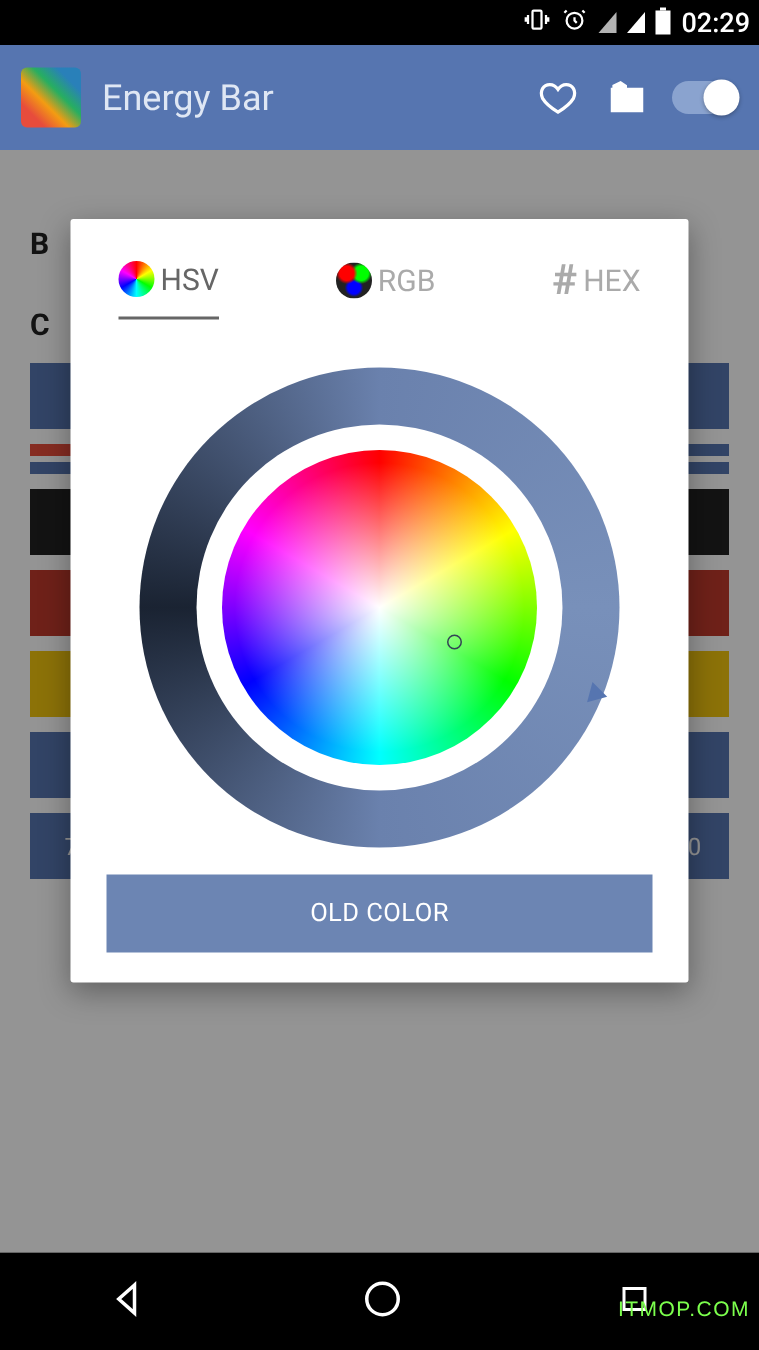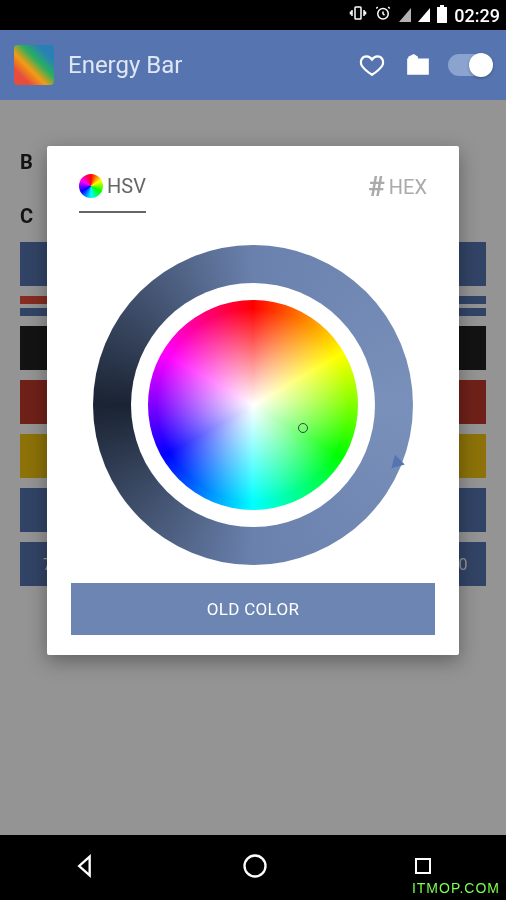--- a/index.html
+++ b/index.html
@@ -55,21 +55,21 @@
 .ringmark { position:absolute; width:0; height:0; border-left:7px solid transparent; border-right:7px solid transparent; border-bottom:12px solid #5675B0; right:7px; top:212px; transform:rotate(105deg); }
 .huemark { position:absolute; width:10px; height:10px; border:1px solid #345; border-radius:50%; right:105px; top:178px; }
 
 .btns { display:flex; gap:26px;align-items:center; }
 .btn { flex:1; height:52px; background:#6C85B3; color:#fff; display:flex; align-items:center; justify-content:center; font-size:17px; letter-spacing:.3px; }
 
 
 .nav { position:absolute; bottom:0; left:0; right:0; height:65px; background:#000; display:flex; align-items:center; justify-content:space-around; }
 .nav svg { fill:none; stroke:#fff; stroke-width:2; }
 
-.watermark { position:absolute; bottom:4px; right:6px; color:#7cff4d; font-size:14px; letter-spacing:1px; font-family:Arial; }
+.watermark { position:absolute; bottom:20px; right:6px; color:#7cff4d; font-size:14px; letter-spacing:1px; font-family:Arial; }
 </style>
 </head>
 <body>
 
 <div class="statusbar">
   <span class="ic">
     <svg width="18" height="18" viewBox="0 0 24 24" fill="none" stroke="#fff" stroke-width="2">
         <rect x="8" y="4" width="8" height="16" rx="1"></rect>
         <path d="M4 8v8M2 10v4M20 8v8M22 10v4"></path>
       </svg>
@@ -138,20 +138,24 @@
   </div>
 </div>
 
 <div class="dialog">
   <div class="tabs">
     <div class="tab active">
       <span class="tabicon hsv"></span>
       <span>HSV</span>
     </div>
     <div class="tab">
+      <span class="tabicon rgb"></span>
+      <span>RGB</span>
+    </div>
+    <div class="tab">
       <span class="hash">#</span>
       <span>HEX</span>
     </div>
   </div>
 
   <div class="wheel-outer">
     <div class="ring"></div>
     <div class="hue"></div>
     <div class="ringmark"></div>
     <div class="huemark"></div>

